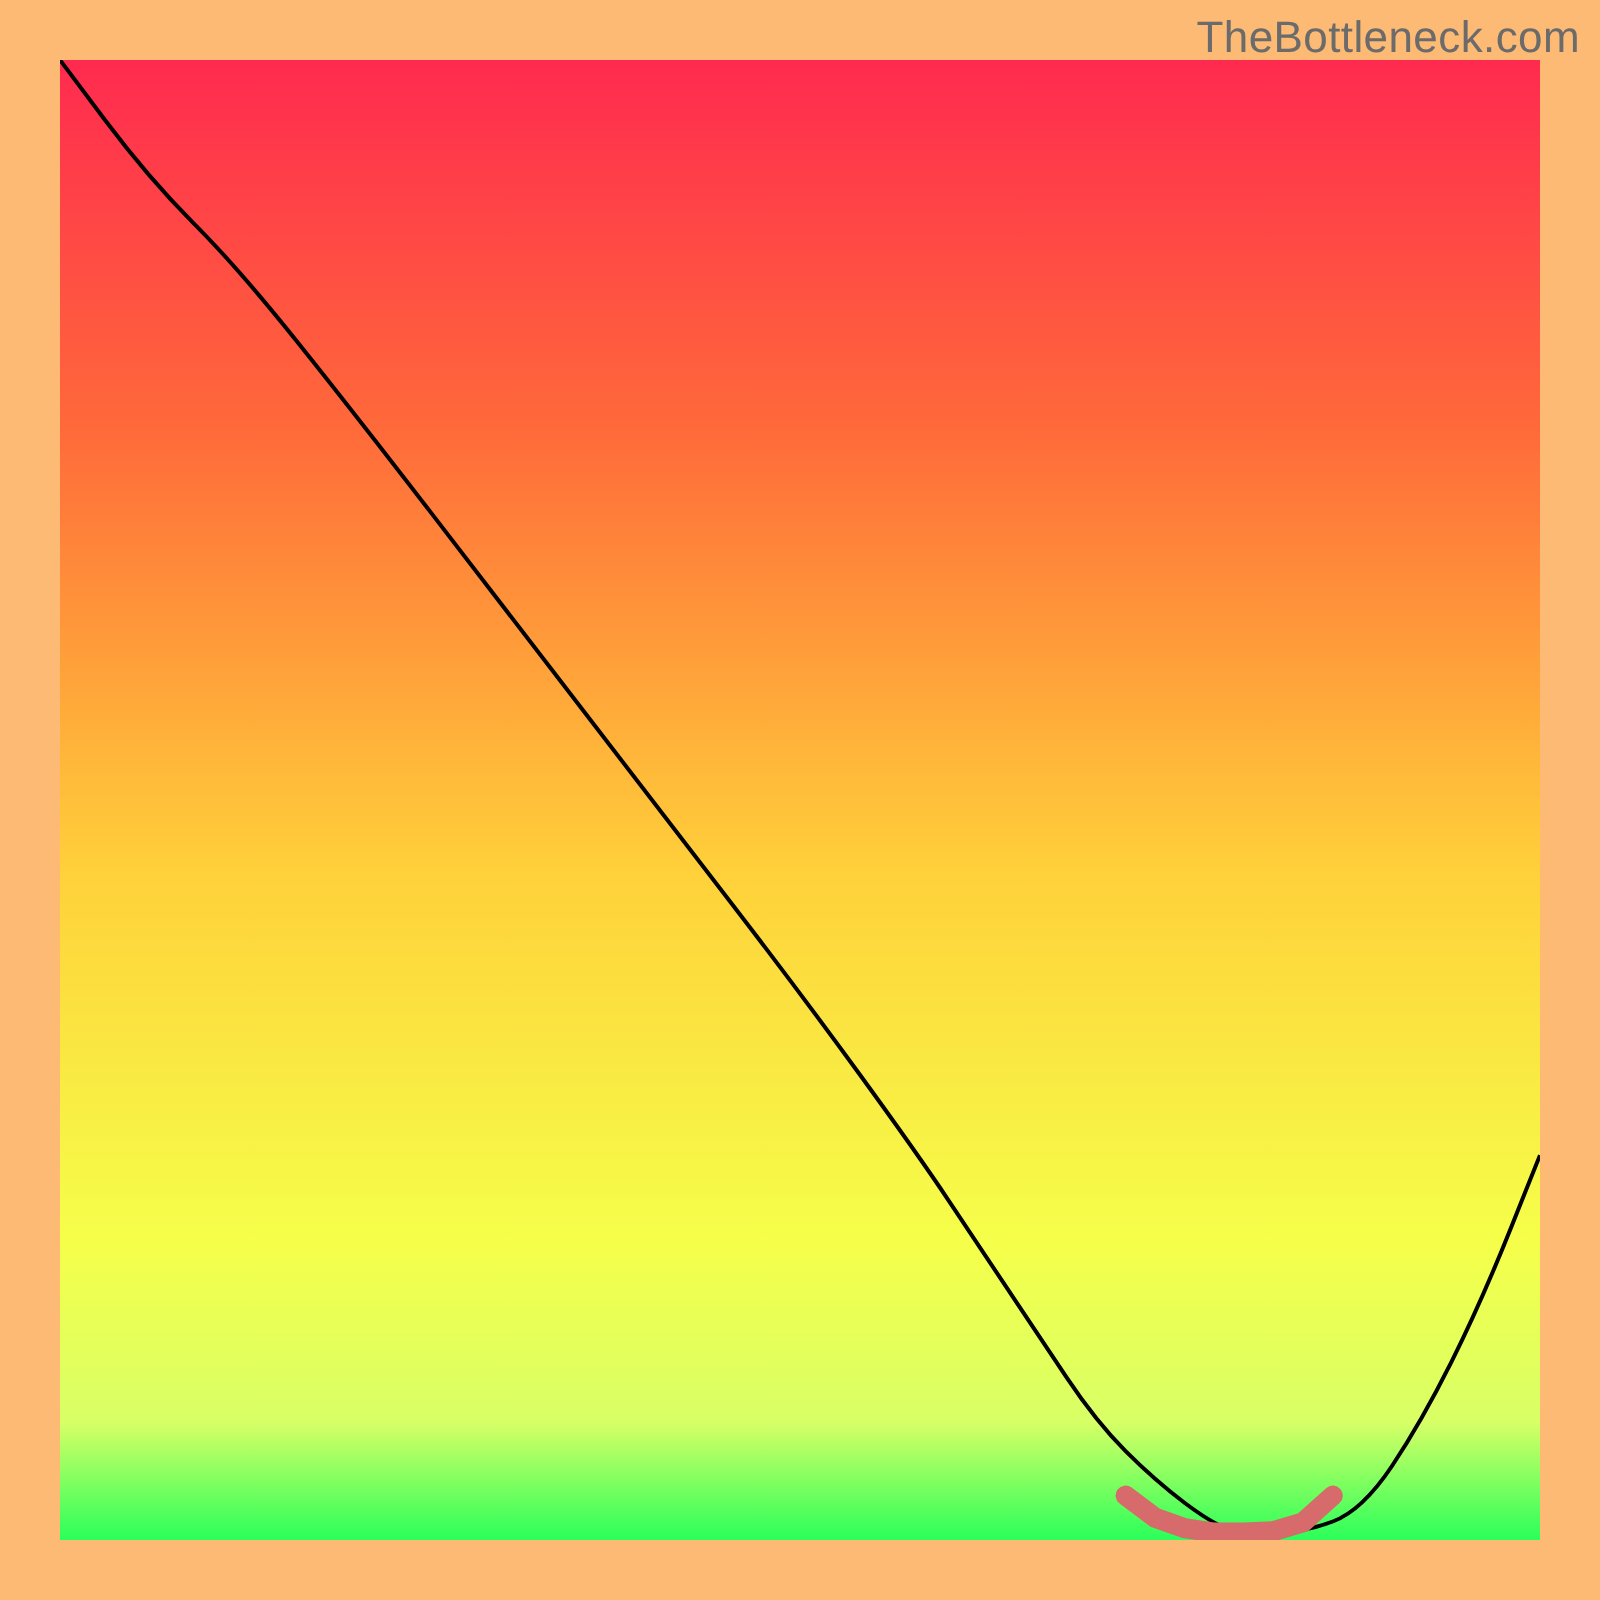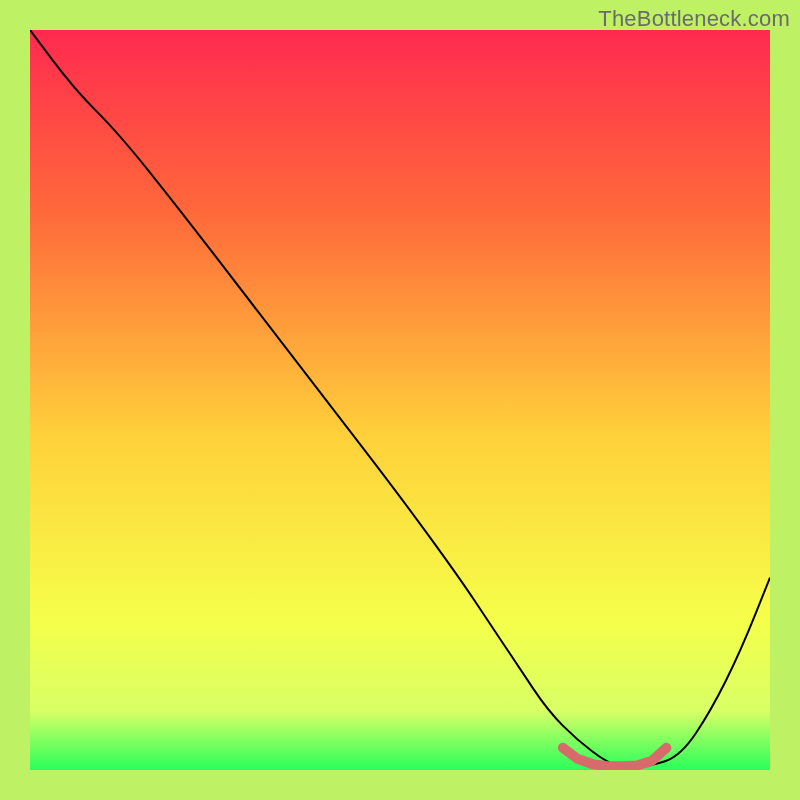--- a/index.html
+++ b/index.html
@@ -8,21 +8,21 @@
     width: 800px;
     height: 800px;
     background: #000;
     overflow: hidden;
     font-family: Arial, Helvetica, sans-serif;
   }
   .outer {
     position: relative;
     width: 800px;
     height: 800px;
-    background: #bef264;
+    background: #fdba74;
   }
   .watermark {
     position: absolute;
     top: 6px;
     right: 10px;
     color: #6b6b6b;
     font-size: 22px;
     font-weight: 500;
     letter-spacing: 0.2px;
     z-index: 10;

